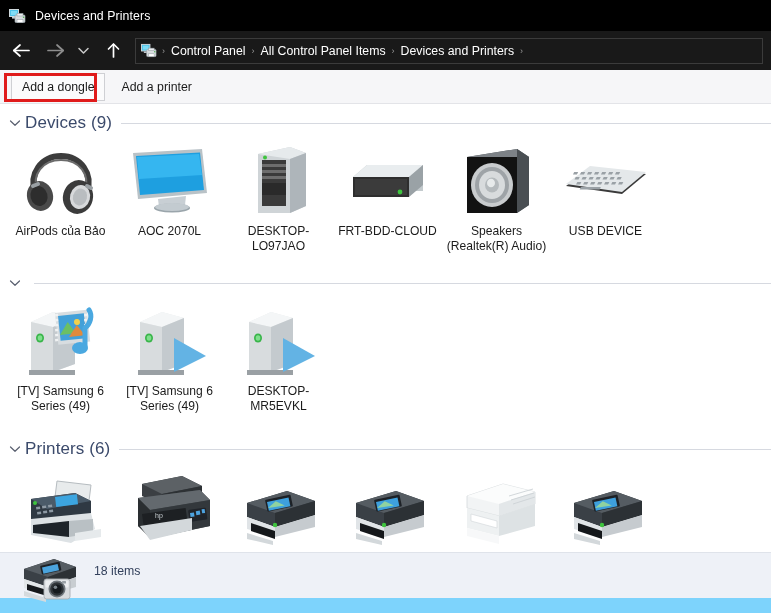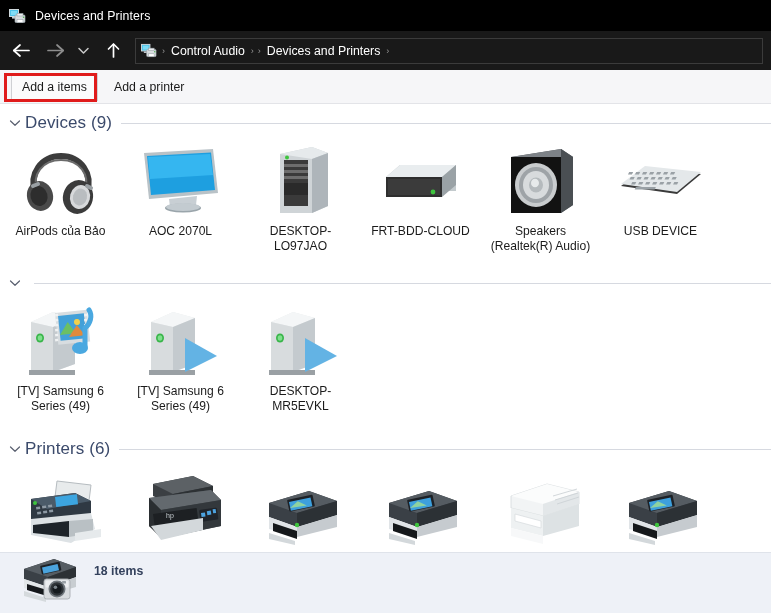--- a/index.html
+++ b/index.html
@@ -112,21 +112,20 @@
     letter-spacing: .1px;
   }
   .group-rule {
     flex: 1; height: 1px; background: #d6d9e0;
     margin-left: 9px; margin-right: 0px;
   }
 
   .tile-row {
     display: flex; align-items: flex-start;
     padding-left: 6px;
-    gap: 11px;
   }
   .tile {
     width: 109px;
     display: flex; flex-direction: column; align-items: center;
     padding-top: 8px;
     flex: none;
   }
   .tile-icon {
     width: 84px; height: 78px;
     position: relative;
@@ -135,24 +134,23 @@
   .tile-label {
     margin-top: 4px;
     font-size: 12.1px; color: #1b1b1b;
     text-align: center; line-height: 15px;
     width: 104px; word-wrap: break-word;
   }
 
   
   .statusbar {
     position: absolute; left: 0; top: 552px;
-    width: 771px; height: 61px;
+    width: 771px; height: 46px;
     background: #eef1f7;
     border-top: 1px solid #dfe3ea;
-    font-weight: bold;
   }
   .status-text {
     position: absolute; left: 94px; top: 11px;
     font-size: 12.3px; color: #33415c;
   }
   .status-float-icon {
     position: absolute; left: 16px; top: 555px;
     width: 70px; height: 52px;
     z-index: 30;
   }
@@ -211,30 +209,31 @@
           <rect x="0.5" y="1.5" width="9" height="7" fill="#4fc3e8" stroke="#cfd8dc" stroke-width="1"></rect>
           <rect x="2" y="3" width="6" height="4" fill="#7fdcf5"></rect>
           <rect x="3" y="9" width="4" height="1.6" fill="#c9d0d4"></rect>
           <rect x="6" y="7" width="10" height="7.5" rx="1" fill="#d8dde0" stroke="#9aa3a8" stroke-width="0.7"></rect>
           <rect x="8" y="5.5" width="6" height="2.5" fill="#eceff1" stroke="#9aa3a8" stroke-width="0.6"></rect>
           <rect x="8" y="11.5" width="6" height="3" fill="#ffffff" stroke="#9aa3a8" stroke-width="0.6"></rect>
           <circle cx="14.6" cy="9.2" r="0.8" fill="#4caf50"></circle>
         </svg>
       </span>
       <span class="crumb-sep">›</span>
-      <span class="crumb">Control Audio</span>
+      <span class="crumb">Control Panel</span>
       <span class="crumb-sep">›</span>
+      <span class="crumb">All Control Panel Items</span>
       <span class="crumb-sep">›</span>
       <span class="crumb">Devices and Printers</span>
       <span class="crumb-sep">›</span>
     </div>
   </div>
 
   <div class="cmdbar">
-    <div class="cmd-item hovered">Add a items</div>
+    <div class="cmd-item hovered">Add a dongle</div>
     <div class="cmd-item">Add a printer</div>
   </div>
   <div class="redbox"></div>
 
   <div class="content">
 
     <div class="group-header">
       <span class="chev">
         <svg width="12" height="8" viewBox="0 0 12 8">
           <path d="M1.5 2 L6 6.3 L10.5 2" stroke="#5a6070" stroke-width="1.2" fill="none" stroke-linecap="round" stroke-linejoin="round"></path>

